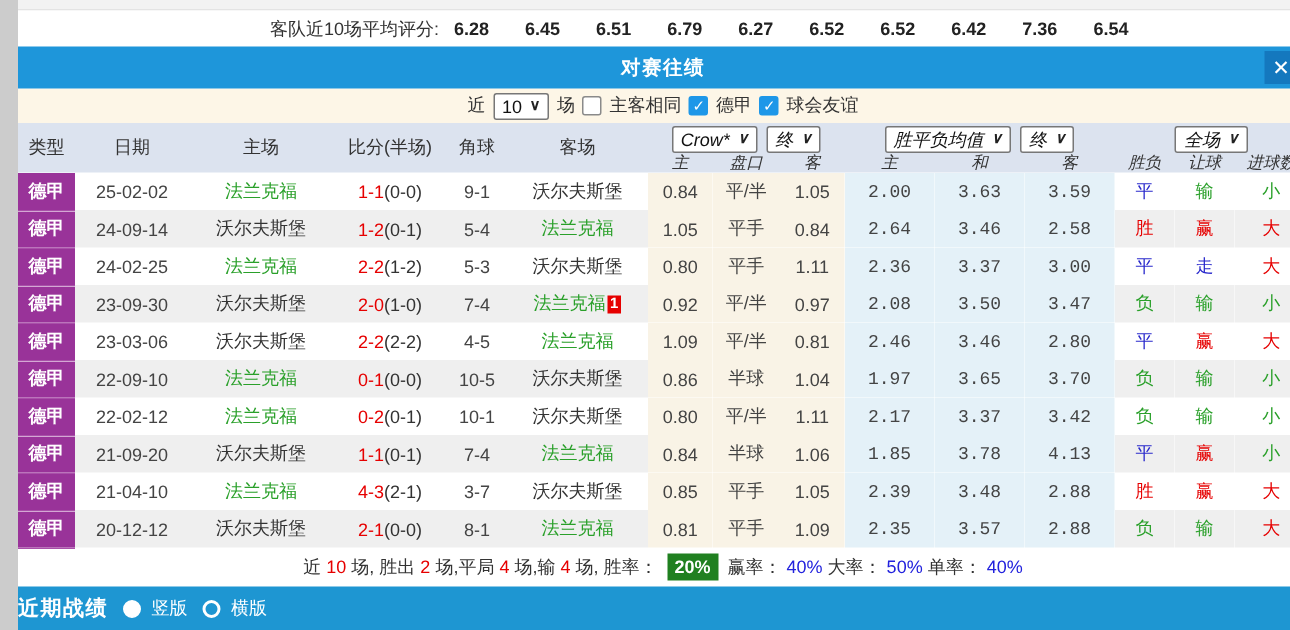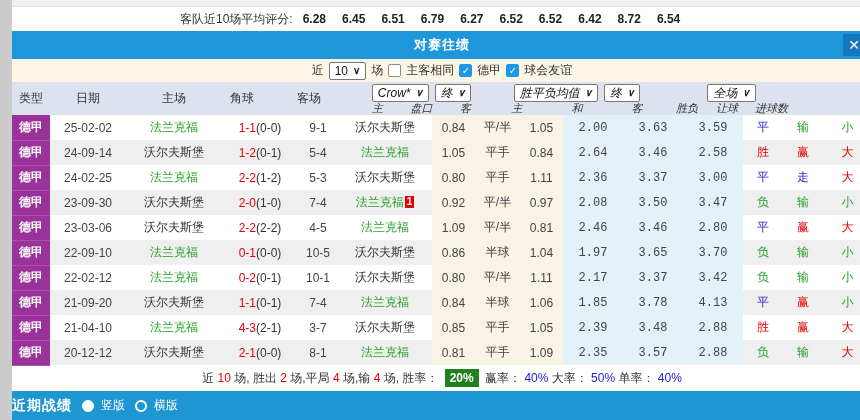--- a/index.html
+++ b/index.html
@@ -5,21 +5,21 @@
   * { margin:0; padding:0; box-sizing:border-box; }
   body { font-family:"Liberation Sans", sans-serif; background:#ccc; }
   .container { width:860px; height:420px; background:#ffffff; position:relative; overflow:hidden;margin-left:12px; }
 
   
   .top-strip { height:7px; background:#f2f2f2; border-bottom:1px solid #e3e3e3; }
 
   
   .avg-row { height:24px; display:flex; align-items:center; padding-left:168px; background:#fff; font-size:12px; color:#333; }
   .avg-row .lbl { margin-right:10px; }
-  .avg-row .scores { display:flex; gap:16px; font-weight:bold; color:#222;text-align:center; }
+  .avg-row .scores { display:flex; gap:24px; font-weight:bold; color:#222;text-align:center; }
 
   
   .title-bar { height:28px; background:#1e96da; display:flex; align-items:center; justify-content:center; position:relative; }
   .title-bar .ttl { color:#fff; font-weight:bold; font-size:13px; letter-spacing:1px; }
   .close-btn { position:absolute; right:7px; top:3px; width:22px; height:22px; background:#1478be; color:#fff;
                display:flex; align-items:center; justify-content:center; font-size:14px; cursor:pointer; }
 
   
   .filter-bar { height:23px; background:#fdf6e7; display:flex; align-items:center; justify-content:center; gap:5px; font-size:12px; color:#333; }
   .sel { display:inline-flex; align-items:center; gap:5px; background:#fff; border:1px solid #777; border-radius:2px;
@@ -83,21 +83,21 @@
     <span class="lbl">客队近10场平均评分:</span>
     <span class="scores">
         <span>6.28</span>
         <span>6.45</span>
         <span>6.51</span>
         <span>6.79</span>
         <span>6.27</span>
         <span>6.52</span>
         <span>6.52</span>
         <span>6.42</span>
-        <span>8.72</span>
+        <span>7.36</span>
         <span>6.54</span>
       </span>
   </div>
 
   <div class="title-bar">
     <span class="ttl">对赛往绩</span>
     <div class="close-btn">
       <span>✕</span>
     </div>
   </div>
@@ -114,20 +114,21 @@
     <span class="cb on"></span>
     <span>德甲</span>
     <span class="cb on"></span>
     <span>球会友谊</span>
   </div>
 
   <div class="thead">
     <div class="hcell w38">类型</div>
     <div class="hcell w76">日期</div>
     <div class="hcell w96">主场</div>
+    <div class="hcell w76">比分(半场)</div>
     <div class="hcell w40">角球</div>
     <div class="hcell w94">客场</div>
 
     <div class="hgroup w131">
       <div class="hsels">
         <div class="sel">
           <span>Crow*</span>
           <span class="arr">∨</span>
         </div>
         <div class="sel">

